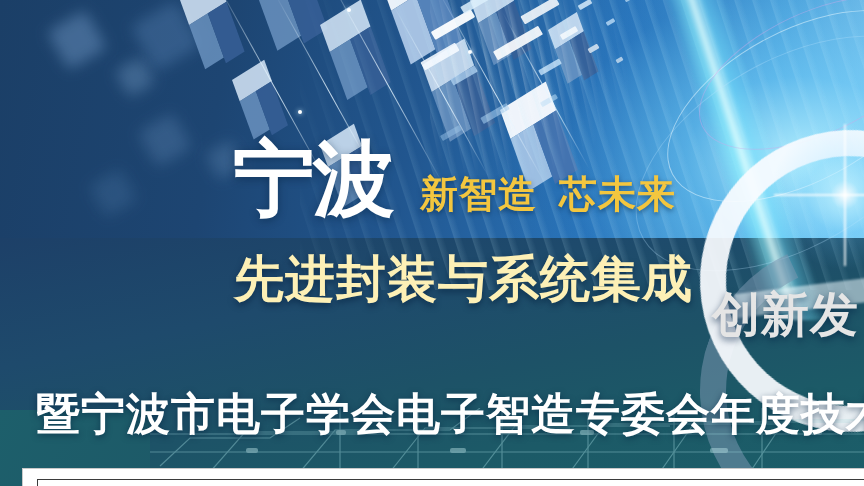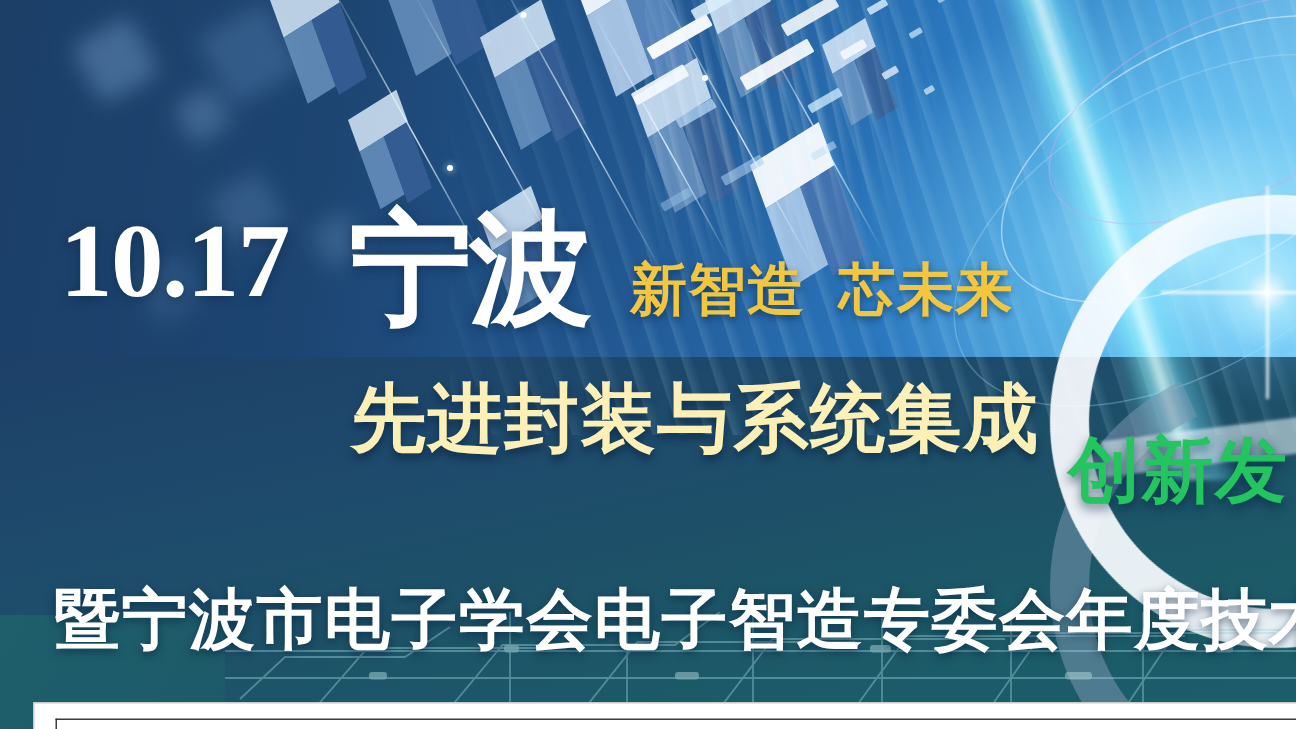--- a/index.html
+++ b/index.html
@@ -180,21 +180,21 @@
     position: absolute; left: 234px; top: 252px;
     font-weight: 700; font-size: 50px; line-height: 1.1;
     color: #fdf0b6; letter-spacing: 1px;
     text-shadow: 0 3px 6px rgba(0,25,55,0.55);
   }
   #headline div { white-space: nowrap; }
 
   #side-gold {
     position: absolute; left: 712px; top: 291px;
     font-weight: 700; font-size: 48px; line-height: 1;
-    color: #22c55e; letter-spacing: 1px;
+    color: #e5e5e5; letter-spacing: 1px;
     white-space: nowrap;
     text-shadow: 0 3px 7px rgba(0,30,65,0.6);
   }
 
   #subline {
     position: absolute; left: 36px; top: 392px;
     font-weight: 700; font-size: 44px; line-height: 1;
     color: #ffffff; letter-spacing: 1px;
     white-space: nowrap;
     text-shadow: 0 2px 6px rgba(0,30,60,0.55);
@@ -353,21 +353,20 @@
     <g fill="#bfe6ea" opacity="0.8">
       <rect x="186" y="22" width="10" height="5" rx="2"></rect>
       <rect x="300" y="40" width="16" height="5" rx="2"></rect>
       <rect x="430" y="22" width="14" height="5" rx="2"></rect>
       <rect x="560" y="40" width="18" height="5" rx="2"></rect>
       <rect x="660" y="22" width="12" height="5" rx="2"></rect>
       <rect x="96" y="40" width="12" height="5" rx="2"></rect>
     </g>
   </svg>
 
-  <div id="date">10.17</div>
   <div id="city">宁波</div>
 
   <div id="slogan">
     <span>新智造</span><span class="gap"></span><span>芯未来</span>
   </div>
 
 
   <div id="headline">
     <div>先进封装与系统集成</div>
   </div>

